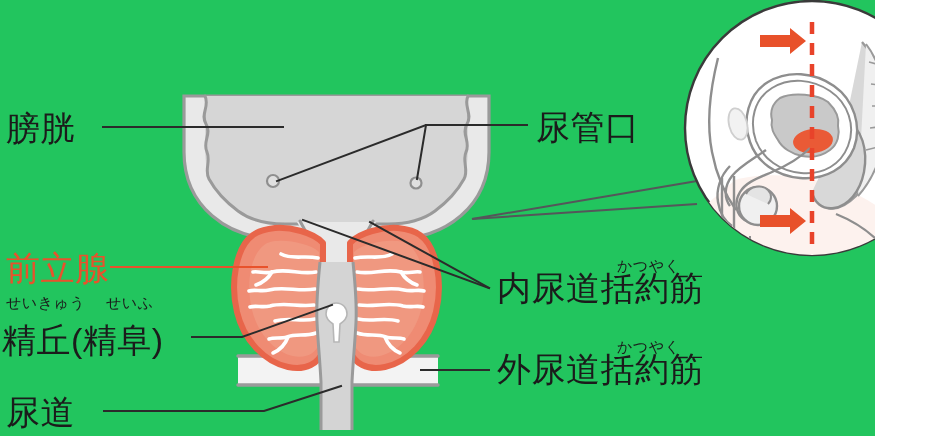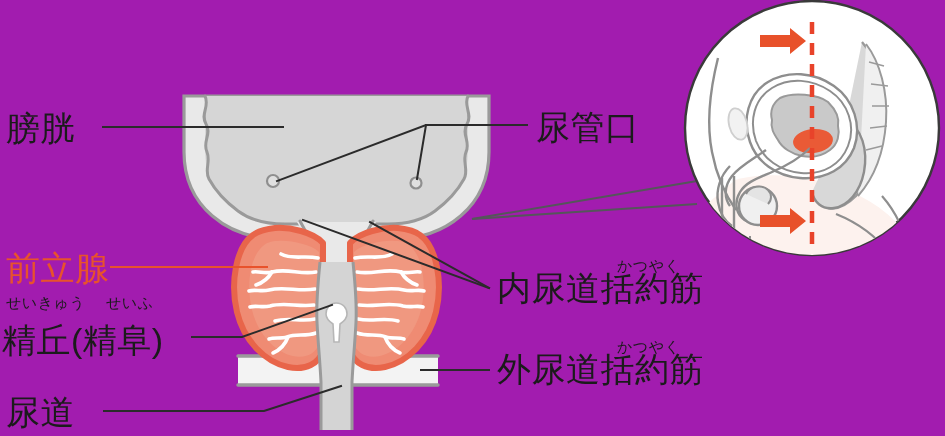--- a/index.html
+++ b/index.html
@@ -2,23 +2,23 @@
 <html lang="ja"><head>
 <meta charset="utf-8">
 <style>
   html, body {
     margin: 0;
     padding: 0;
     background: #ffffff;
   }
   #page {
     position: relative;
-    width: 945px;
+    width: 875px;
     height: 436px;
-    background: #a21caf;
+    background: #22c55e;
     overflow: hidden;
     font-family: "Liberation Sans", "DejaVu Sans", sans-serif;
   }
   #figure-svg {
     position: absolute;
     left: 0;
     top: 0;
     width: 945px;
     height: 436px;
     display: block;

